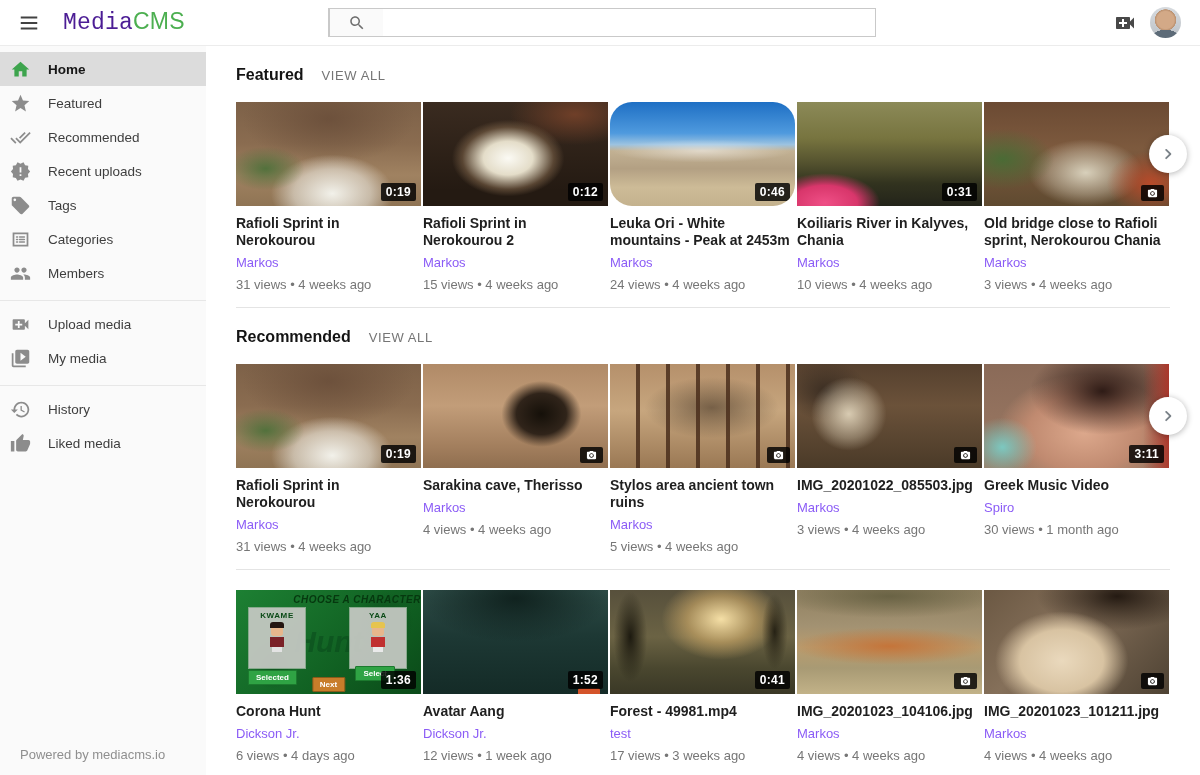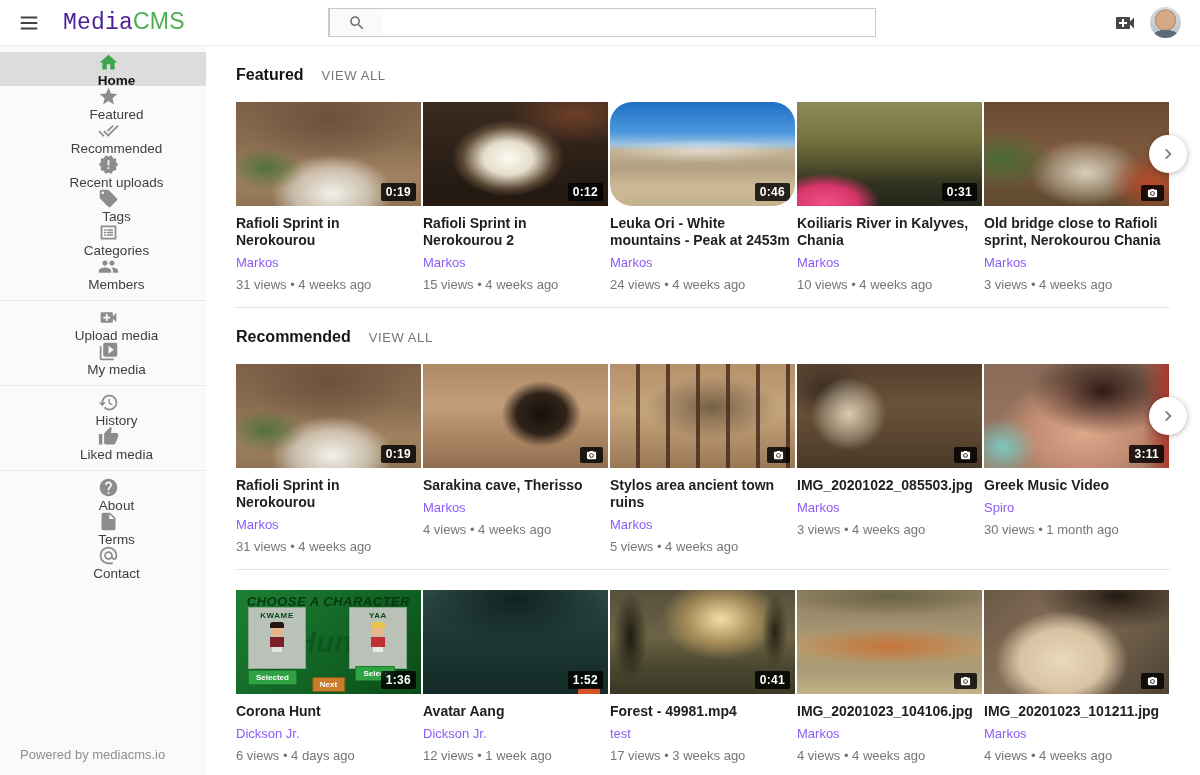--- a/index.html
+++ b/index.html
@@ -35,21 +35,21 @@
             cursor:pointer; overflow:hidden;
             background:
               radial-gradient(ellipse 70% 38% at 50% 96%, #5d6b78 0 58%, transparent 60%),
               radial-gradient(circle at 50% 42%, #d3a987 0 36%, #b98f6e 44%, transparent 46%),
               linear-gradient(180deg,#d7dbdf,#bcc1c6); }
 
   
   .sidebar { position:absolute; top:46px; left:0; width:206px; bottom:0; background:#fafafa; z-index:10; }
   .sb-group { padding:6px 0 10px; border-bottom:1px solid #e7e7e7; }
   .sb-group:last-of-type { border-bottom:0; }
-  .sb-item { display:flex; align-items:center; height:34px; padding-left:10px; cursor:pointer; color:#3e3e3e;flex-direction:column; }
+  .sb-item { display:flex; align-items:center; height:34px; padding-left:10px; cursor:pointer; color:#3e3e3e; }
   .sb-item .icn { width:21px; height:21px; flex:0 0 21px; color:#8c8c8c; }
   .sb-item .icn svg { width:100%; height:100%; fill:currentColor; }
   .sb-item .lbl { margin-left:17px; font-size:13.5px; white-space:nowrap; }
   .sb-item.active { background:#dcdcdc; }
   .sb-item.active .lbl { font-weight:bold; color:#161616; }
   .sb-item.active .icn { color:#3da44d; }
   .powered { position:absolute; left:20px; bottom:13px; font-size:13px; color:#8f8f8f;
              text-decoration:none; cursor:pointer; }
 
   
@@ -135,21 +135,21 @@
       radial-gradient(ellipse 85% 30% at 50% 6%, rgba(92,88,58,.75), transparent 70%),
       linear-gradient(180deg,#8f8061 0%,#a39272 35%,#b99c6e 55%,#a89a74 75%,#c2b288 100%); }
   .th-rock-church { background:
       radial-gradient(ellipse 50% 66% at 42% 68%, #ead9bd, #d8c3a2 45%, transparent 72%),
       radial-gradient(ellipse 62% 46% at 72% 6%, #241a12, transparent 70%),
       linear-gradient(135deg,#6b5843 0%,#85705a 40%,#4e4233 100%); }
 
   
   .gm-bgtext { position:absolute; inset:0; display:flex; align-items:center; justify-content:center;
                font-size:30px; font-style:italic; font-weight:bold; color:rgba(8,70,25,.5); }
-  .gm-head { position:absolute; top:4px; left:0; right:0; text-align:center; font-size:13px;
+  .gm-head { position:absolute; top:4px; left:0; right:0; text-align:right; font-size:10px;
              font-weight:bold; font-style:italic; color:#06380f; letter-spacing:.5px; }
   .gm-panel { position:absolute; top:17px; width:58px; height:62px;
               background:rgba(197,200,194,.94); border:1px solid #87a98c; }
   .gm-panel.p0 { left:12px; } .gm-panel.p1 { right:14px; }
   .gm-name { text-align:center; font-size:8px; font-weight:bold; color:#0a4a16; margin-top:3px; letter-spacing:.6px; }
   .gm-char { width:16px; height:30px; margin:5px auto 0; position:relative; }
   .gm-char .hd { width:12px; height:11px; margin:0 auto; border-radius:3px; background:#e7b68c; position:relative; }
   .gm-char .hd::before { content:""; position:absolute; top:-3px; left:-1px; right:-1px; height:6px;
                          border-radius:3px 3px 0 0; background:var(--hair); }
   .gm-char .bd { width:14px; height:10px; margin:1px auto 0; background:var(--shirt); }
@@ -287,48 +287,20 @@
     <span class="lbl">History</span>
   </div>
 
   <div class="sb-item">
     <span class="icn">
             <svg viewBox="0 0 24 24">
               <path d="M1 21h4V9H1v12zm22-11c0-1.1-.9-2-2-2h-6.31l.95-4.57.03-.32c0-.41-.17-.79-.44-1.06L14.17 1 7.58 7.59C7.22 7.95 7 8.45 7 9v10c0 1.1.9 2 2 2h9c.83 0 1.54-.5 1.84-1.22l3.02-7.05c.09-.23.14-.47.14-.73v-2z"></path>
             </svg>
           </span>
     <span class="lbl">Liked media</span>
-  </div>
-</div>
-      <div class="sb-group">
-  <div class="sb-item">
-    <span class="icn">
-            <svg viewBox="0 0 24 24">
-              <path d="M12 2C6.48 2 2 6.48 2 12s4.48 10 10 10 10-4.48 10-10S17.52 2 12 2zm1 17h-2v-2h2v2zm2.07-7.75-.9.92C13.45 12.9 13 13.5 13 15h-2v-.5c0-1.1.45-2.1 1.17-2.83l1.24-1.26c.37-.36.59-.86.59-1.41 0-1.1-.9-2-2-2s-2 .9-2 2H8c0-2.21 1.79-4 4-4s4 1.79 4 4c0 .88-.36 1.68-.93 2.25z"></path>
-            </svg>
-          </span>
-    <span class="lbl">About</span>
-  </div>
-
-  <div class="sb-item">
-    <span class="icn">
-            <svg viewBox="0 0 24 24">
-              <path d="M14 2H6c-1.1 0-1.99.9-1.99 2L4 20c0 1.1.89 2 1.99 2H18c1.1 0 2-.9 2-2V8l-6-6zm-1 7V3.5L18.5 9H13z"></path>
-            </svg>
-          </span>
-    <span class="lbl">Terms</span>
-  </div>
-
-  <div class="sb-item">
-    <span class="icn">
-            <svg viewBox="0 0 24 24">
-              <path d="M12 2C6.48 2 2 6.48 2 12s4.48 10 10 10h5v-2h-5c-4.34 0-8-3.66-8-8s3.66-8 8-8 8 3.66 8 8v1.43c0 .79-.71 1.57-1.5 1.57s-1.5-.78-1.5-1.57V12c0-2.76-2.24-5-5-5s-5 2.24-5 5 2.24 5 5 5c1.38 0 2.64-.56 3.54-1.47.65.89 1.77 1.47 2.96 1.47 1.97 0 3.5-1.6 3.5-3.57V12c0-5.52-4.48-10-10-10zm0 13c-1.66 0-3-1.34-3-3s1.34-3 3-3 3 1.34 3 3-1.34 3-3 3z"></path>
-            </svg>
-          </span>
-    <span class="lbl">Contact</span>
   </div>
 </div>
     </div>
   <a class="powered">Powered by mediacms.io</a>
 </aside>
 
 <main class="main" id="main-content">
   <section class="section">
     <div class="sec-head">
       <h2>Featured</h2>

